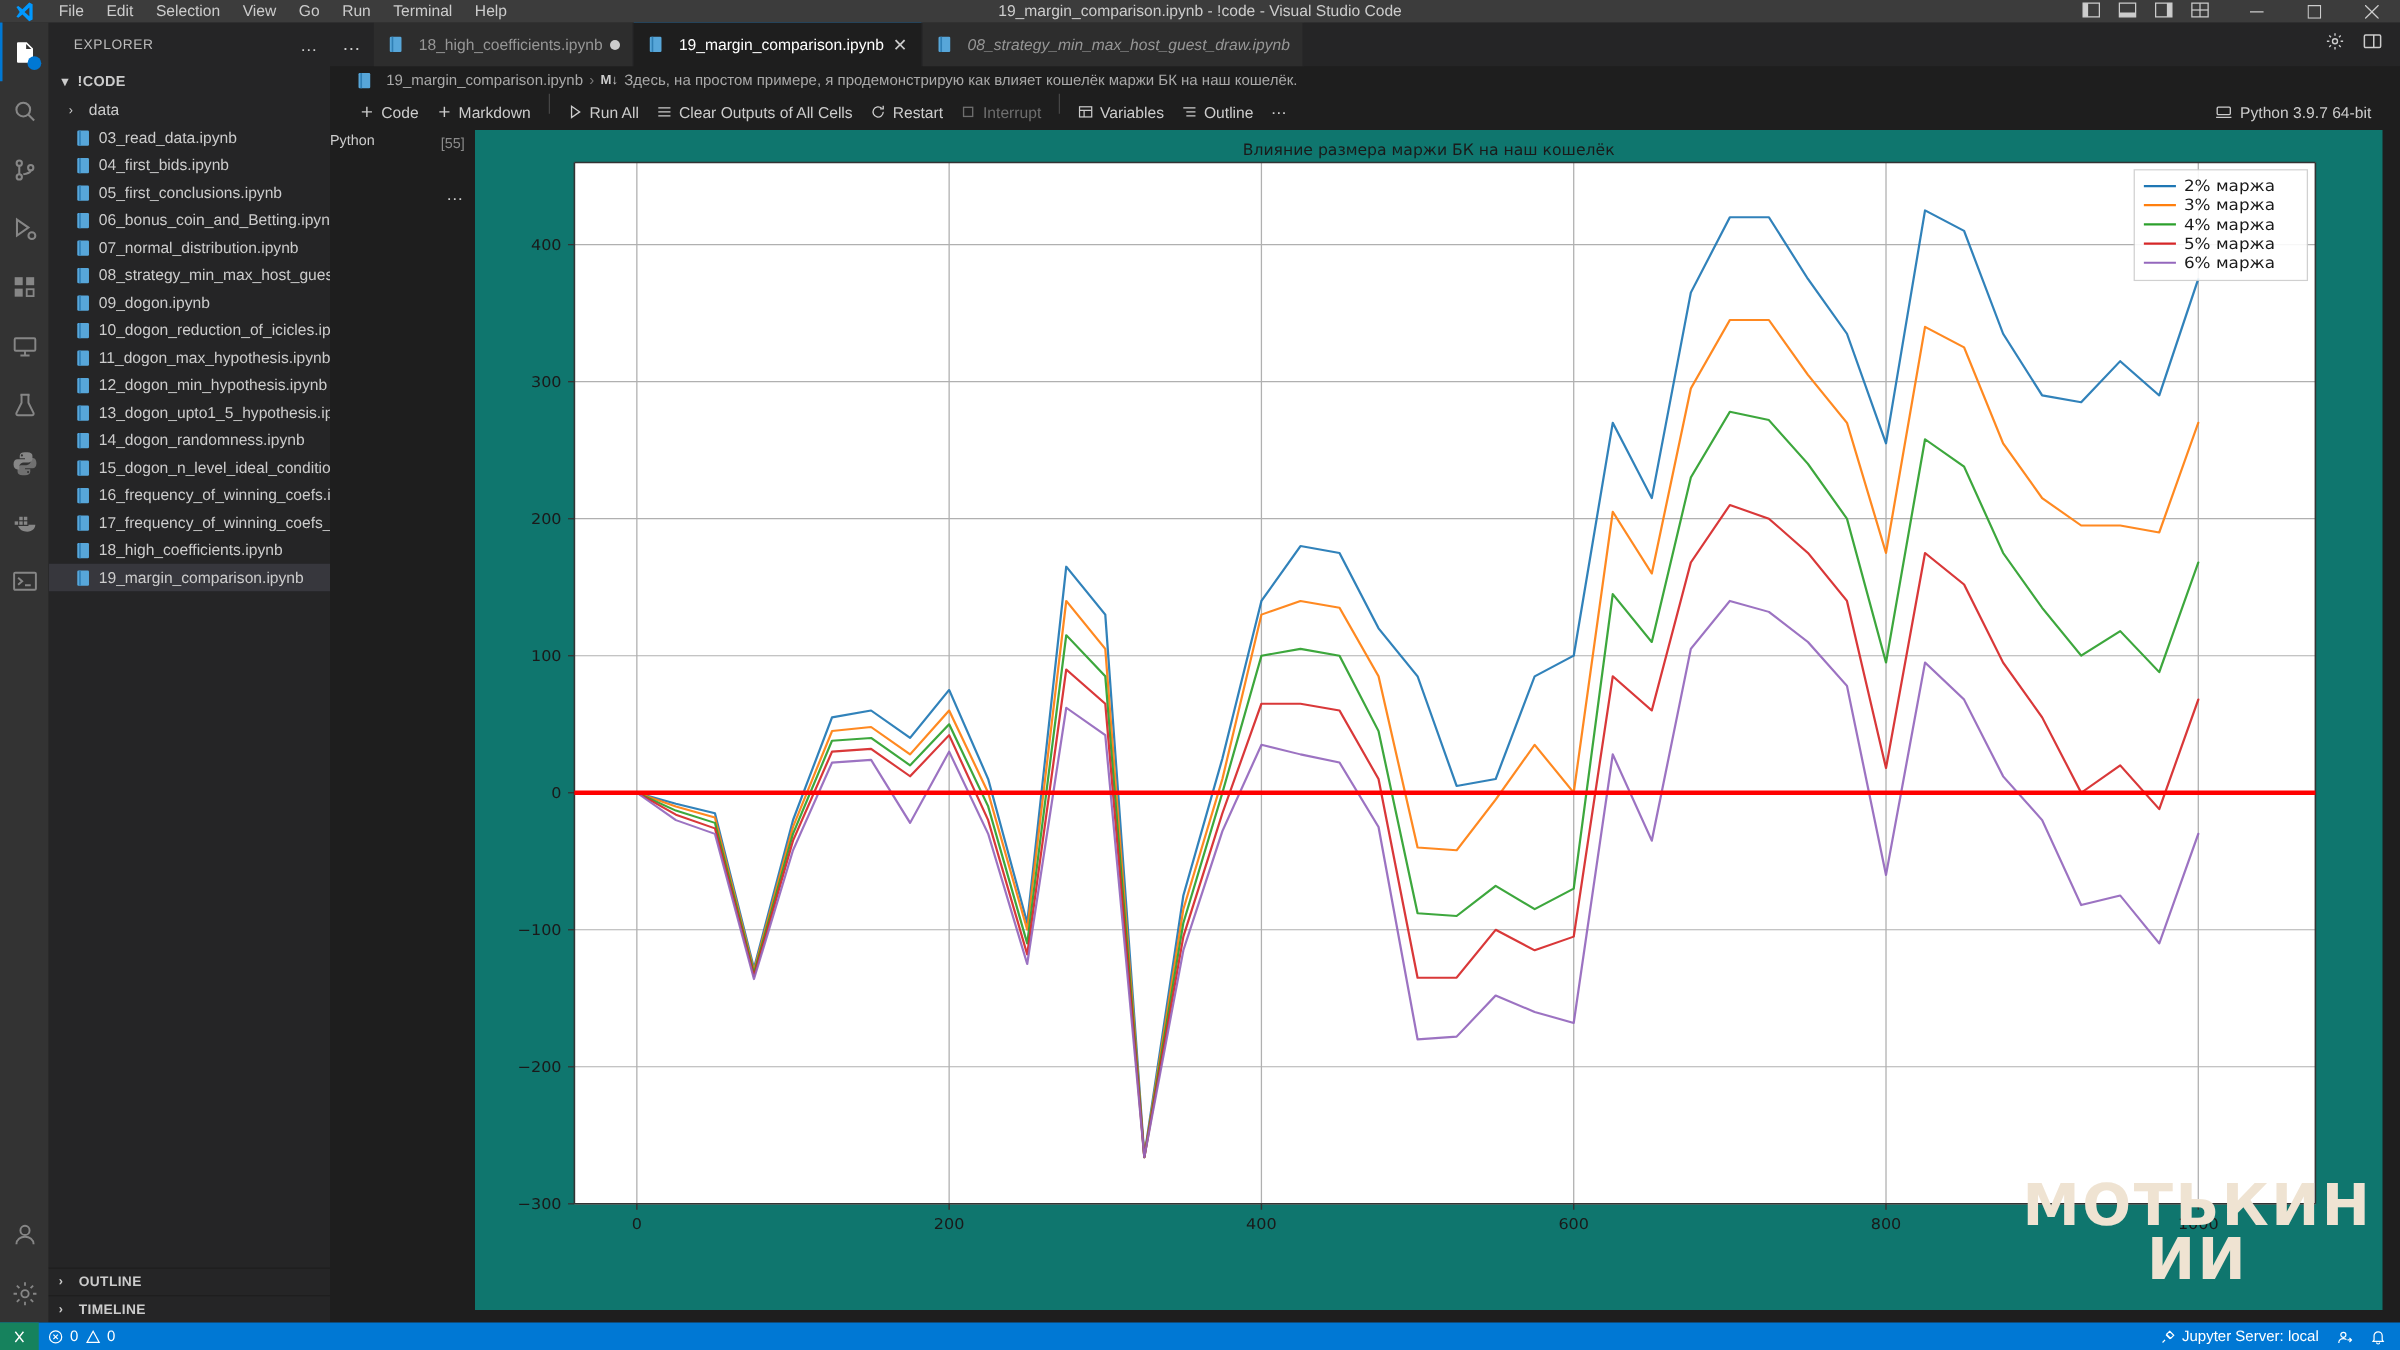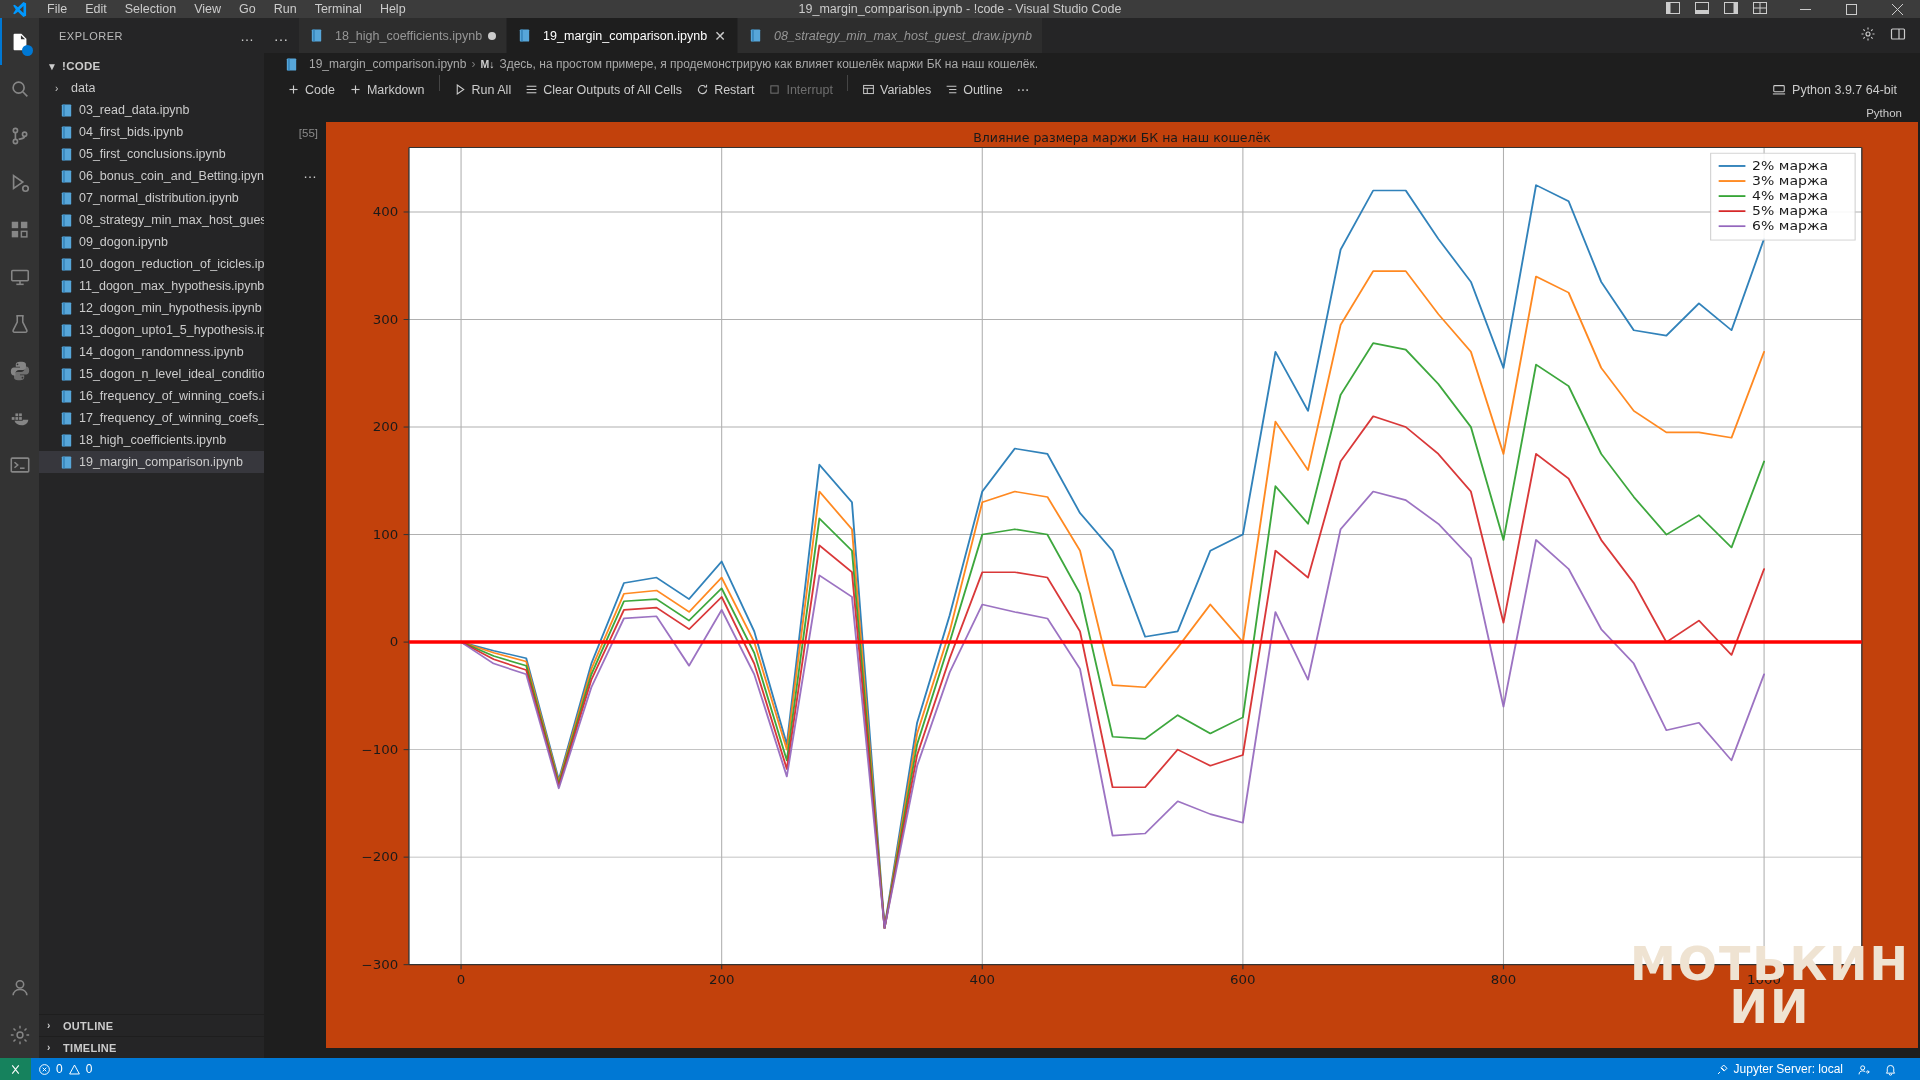--- a/index.html
+++ b/index.html
@@ -126,34 +126,34 @@
   }
   .tb-btn { display: flex; align-items: center; gap: 5px; padding: 3px 7px; border-radius: 3px; white-space: nowrap; }
   .tb-btn.disabled { color: #6e6e6e; }
   .tb-btn svg { width: 13px; height: 13px; flex: none; }
   .tb-sep { width: 1px; height: 16px; background: #454545; margin: 0 7px; }
   .tb-right { margin-left: auto; display: flex; align-items: center; padding-right: 16px; }
   .kernel { display: flex; align-items: center; gap: 6px; padding: 3px 7px; border-radius: 3px; font-size: 12.5px; }
   .kernel svg { width: 14px; height: 14px; }
 
   
-  .nb-area { flex: 1; min-height: 0; position: relative; display: flex; flex-direction: column; }
+  .nb-area { flex: 1; min-height: 0; position: relative; display: flex; }
   .lang-row {
     height: 18px; display: flex; align-items: center; justify-content: flex-end;
     padding-right: 18px; font-size: 11.5px; color: #cccccc; flex: none;
   }
   .cell-wrap { display: flex; flex: 1; min-height: 0; padding-left: 0; }
   .cell-gutter {
     width: 62px; flex: none; display: flex; flex-direction: column; align-items: flex-end;
     padding-top: 5px; padding-right: 8px; font-size: 11.5px; color: #8a8a8a;
   }
   .gutter-dots { margin-top: 26px; color: #cccccc; font-size: 14px; letter-spacing: 1px; }
   .output-box {
-    flex: 1; margin-right: 2px; margin-bottom: 10px;
-    background: #c2410c; position: relative; min-width: 0;
+    flex: 1; margin-right: 14px; margin-bottom: 10px;
+    background: #0f766e; position: relative; min-width: 0;
   }
 
   
   .figure { position: absolute; inset: 0; }
   .fig-title {
     position: absolute; left: 0; right: 0; top: 8px; text-align: center;
     font-family: "DejaVu Sans", sans-serif; font-size: 12.5px; color: #1a1a1a;
   }
   svg.plot { position: absolute; inset: 0; width: 100%; height: 100%; }
   .tick-lbl { font-family: "DejaVu Sans", sans-serif; font-size: 10px; fill: #1a1a1a; }
@@ -171,21 +171,21 @@
     height: 22px; background: #0078d4; display: flex; align-items: center;
     color: #ffffff; font-size: 12px; flex: none;
   }
   .remote {
     background: #16825d; height: 100%; display: flex; align-items: center;
     padding: 0 9px;
   }
   .remote svg { width: 13px; height: 13px; }
   .st-item { display: flex; align-items: center; gap: 5px; padding: 0 7px; height: 100%; }
   .st-item svg { width: 13px; height: 13px; }
-  .st-right { margin-left: auto; display: flex; align-items: center; height: 100%; padding-right: 16px; }
+  .st-right { margin-left: auto; display: flex; align-items: center; height: 100%; padding-right: 4px; }
 </style>
 </head>
 <body>
 
 <div id="app">
 
   <div class="titlebar">
     <div class="vs-logo">
       <svg viewBox="0 0 24 24">
           <path fill="#0098ff" d="M17.5 1.5 9.8 8.9 5.2 5.4 3 6.5l3.7 5.5L3 17.5l2.2 1.1 4.6-3.5 7.7 7.4 3.8-1.8V3.3zM17.6 7v10l-5.4-5z"></path>

